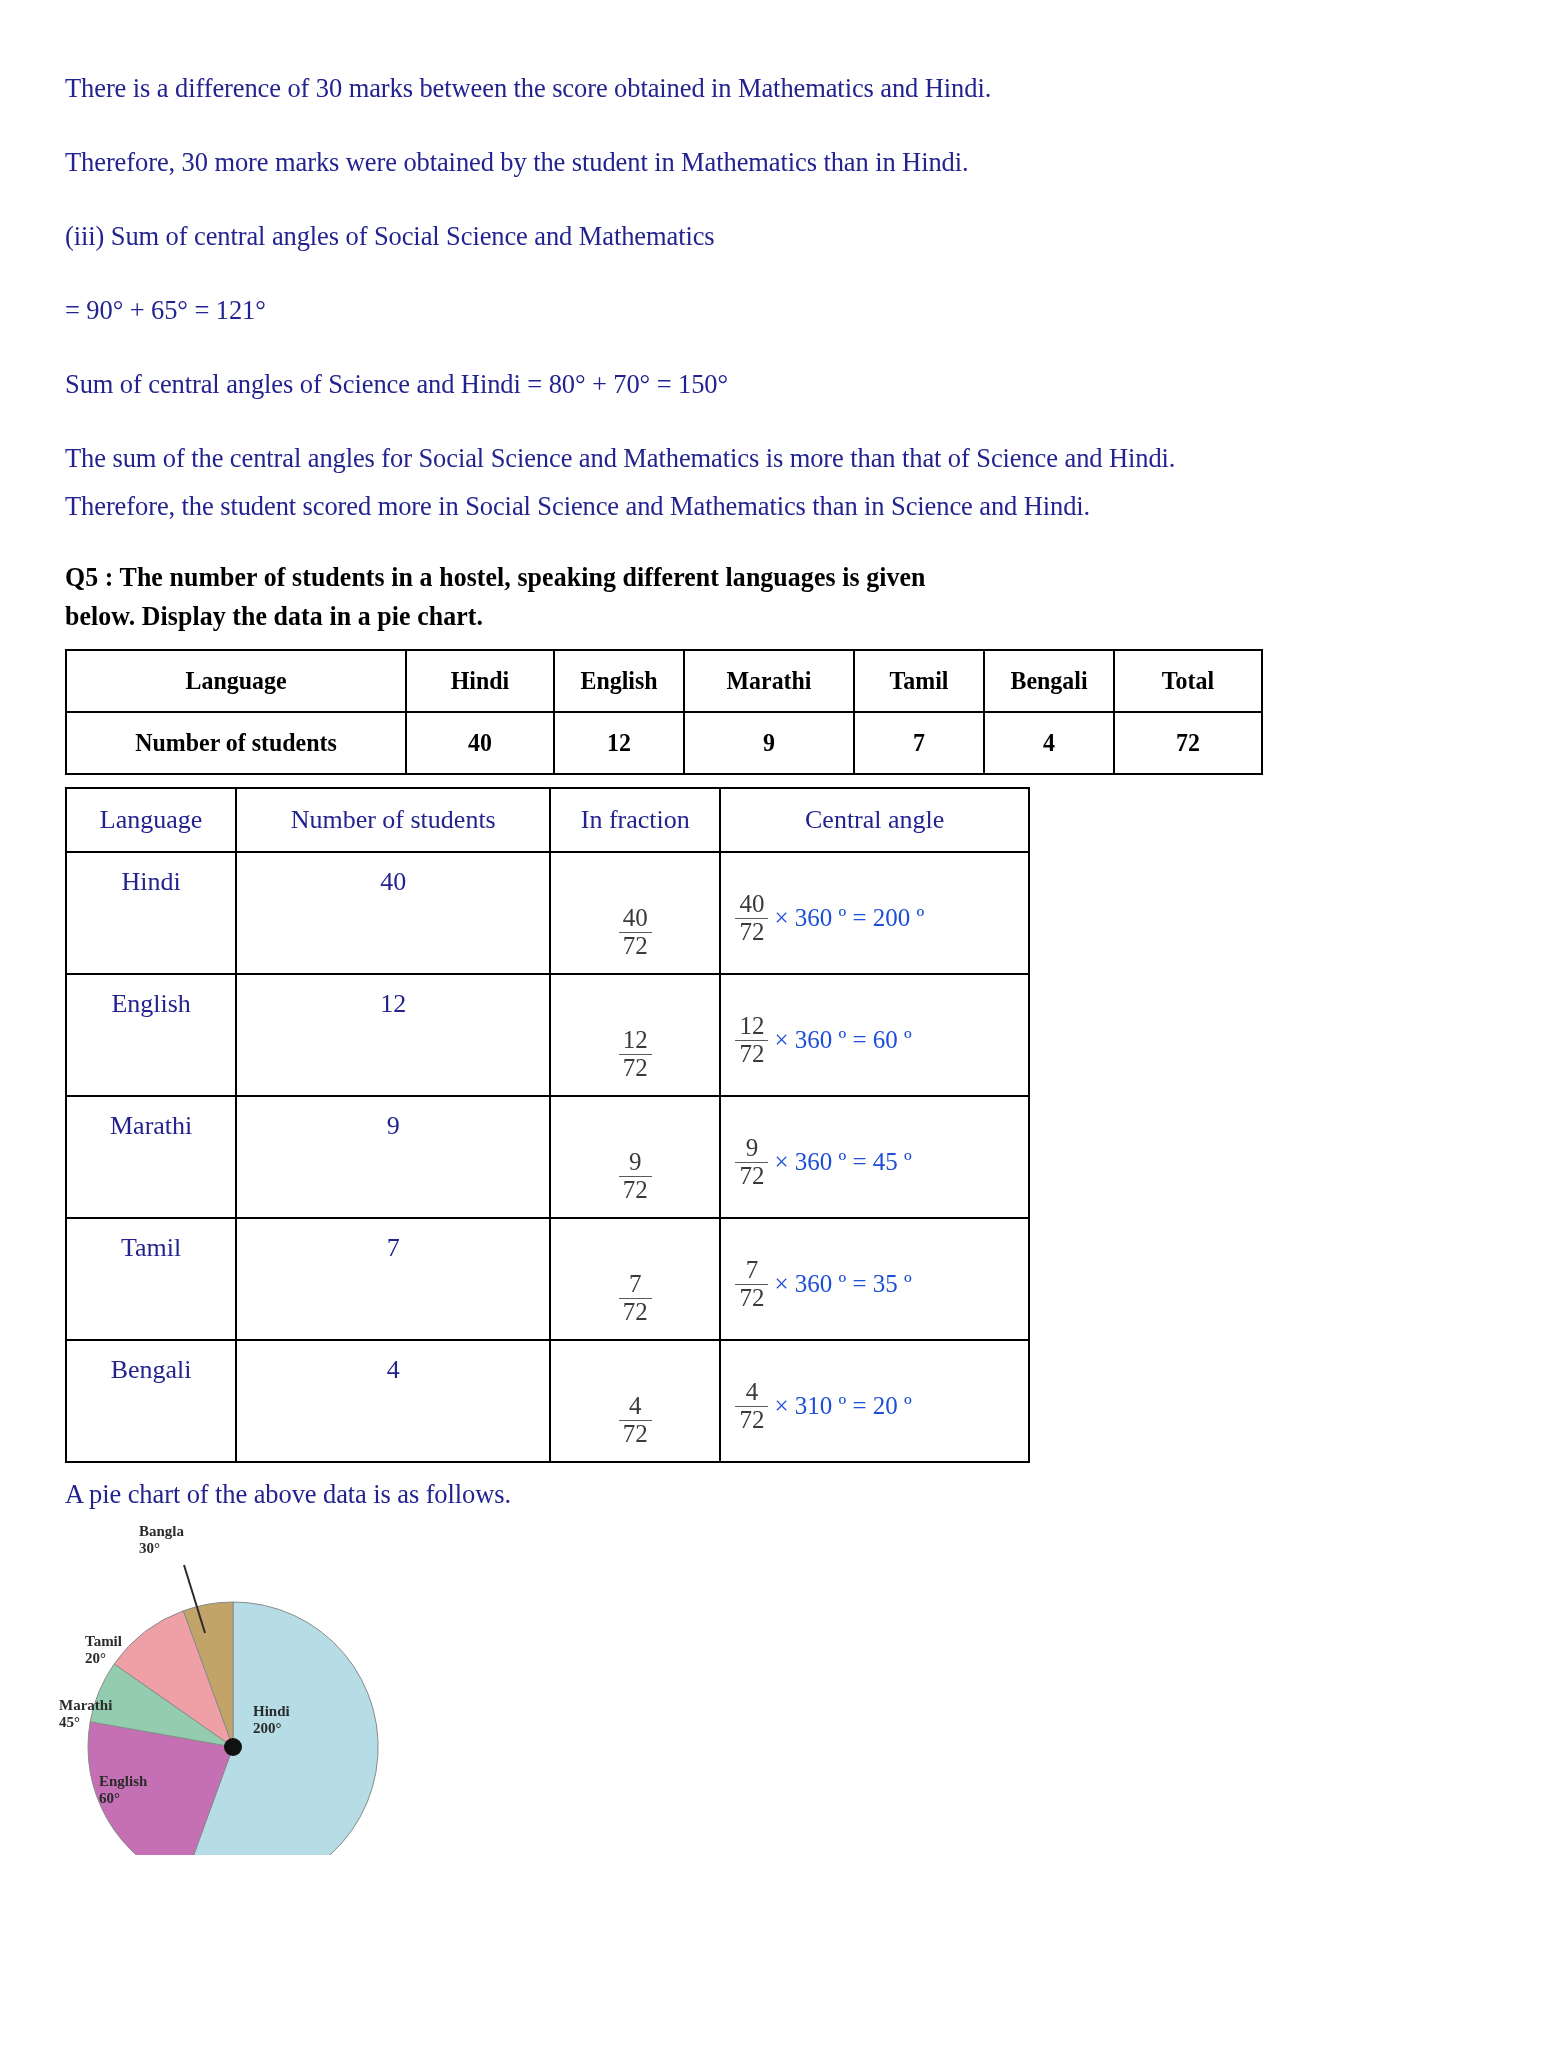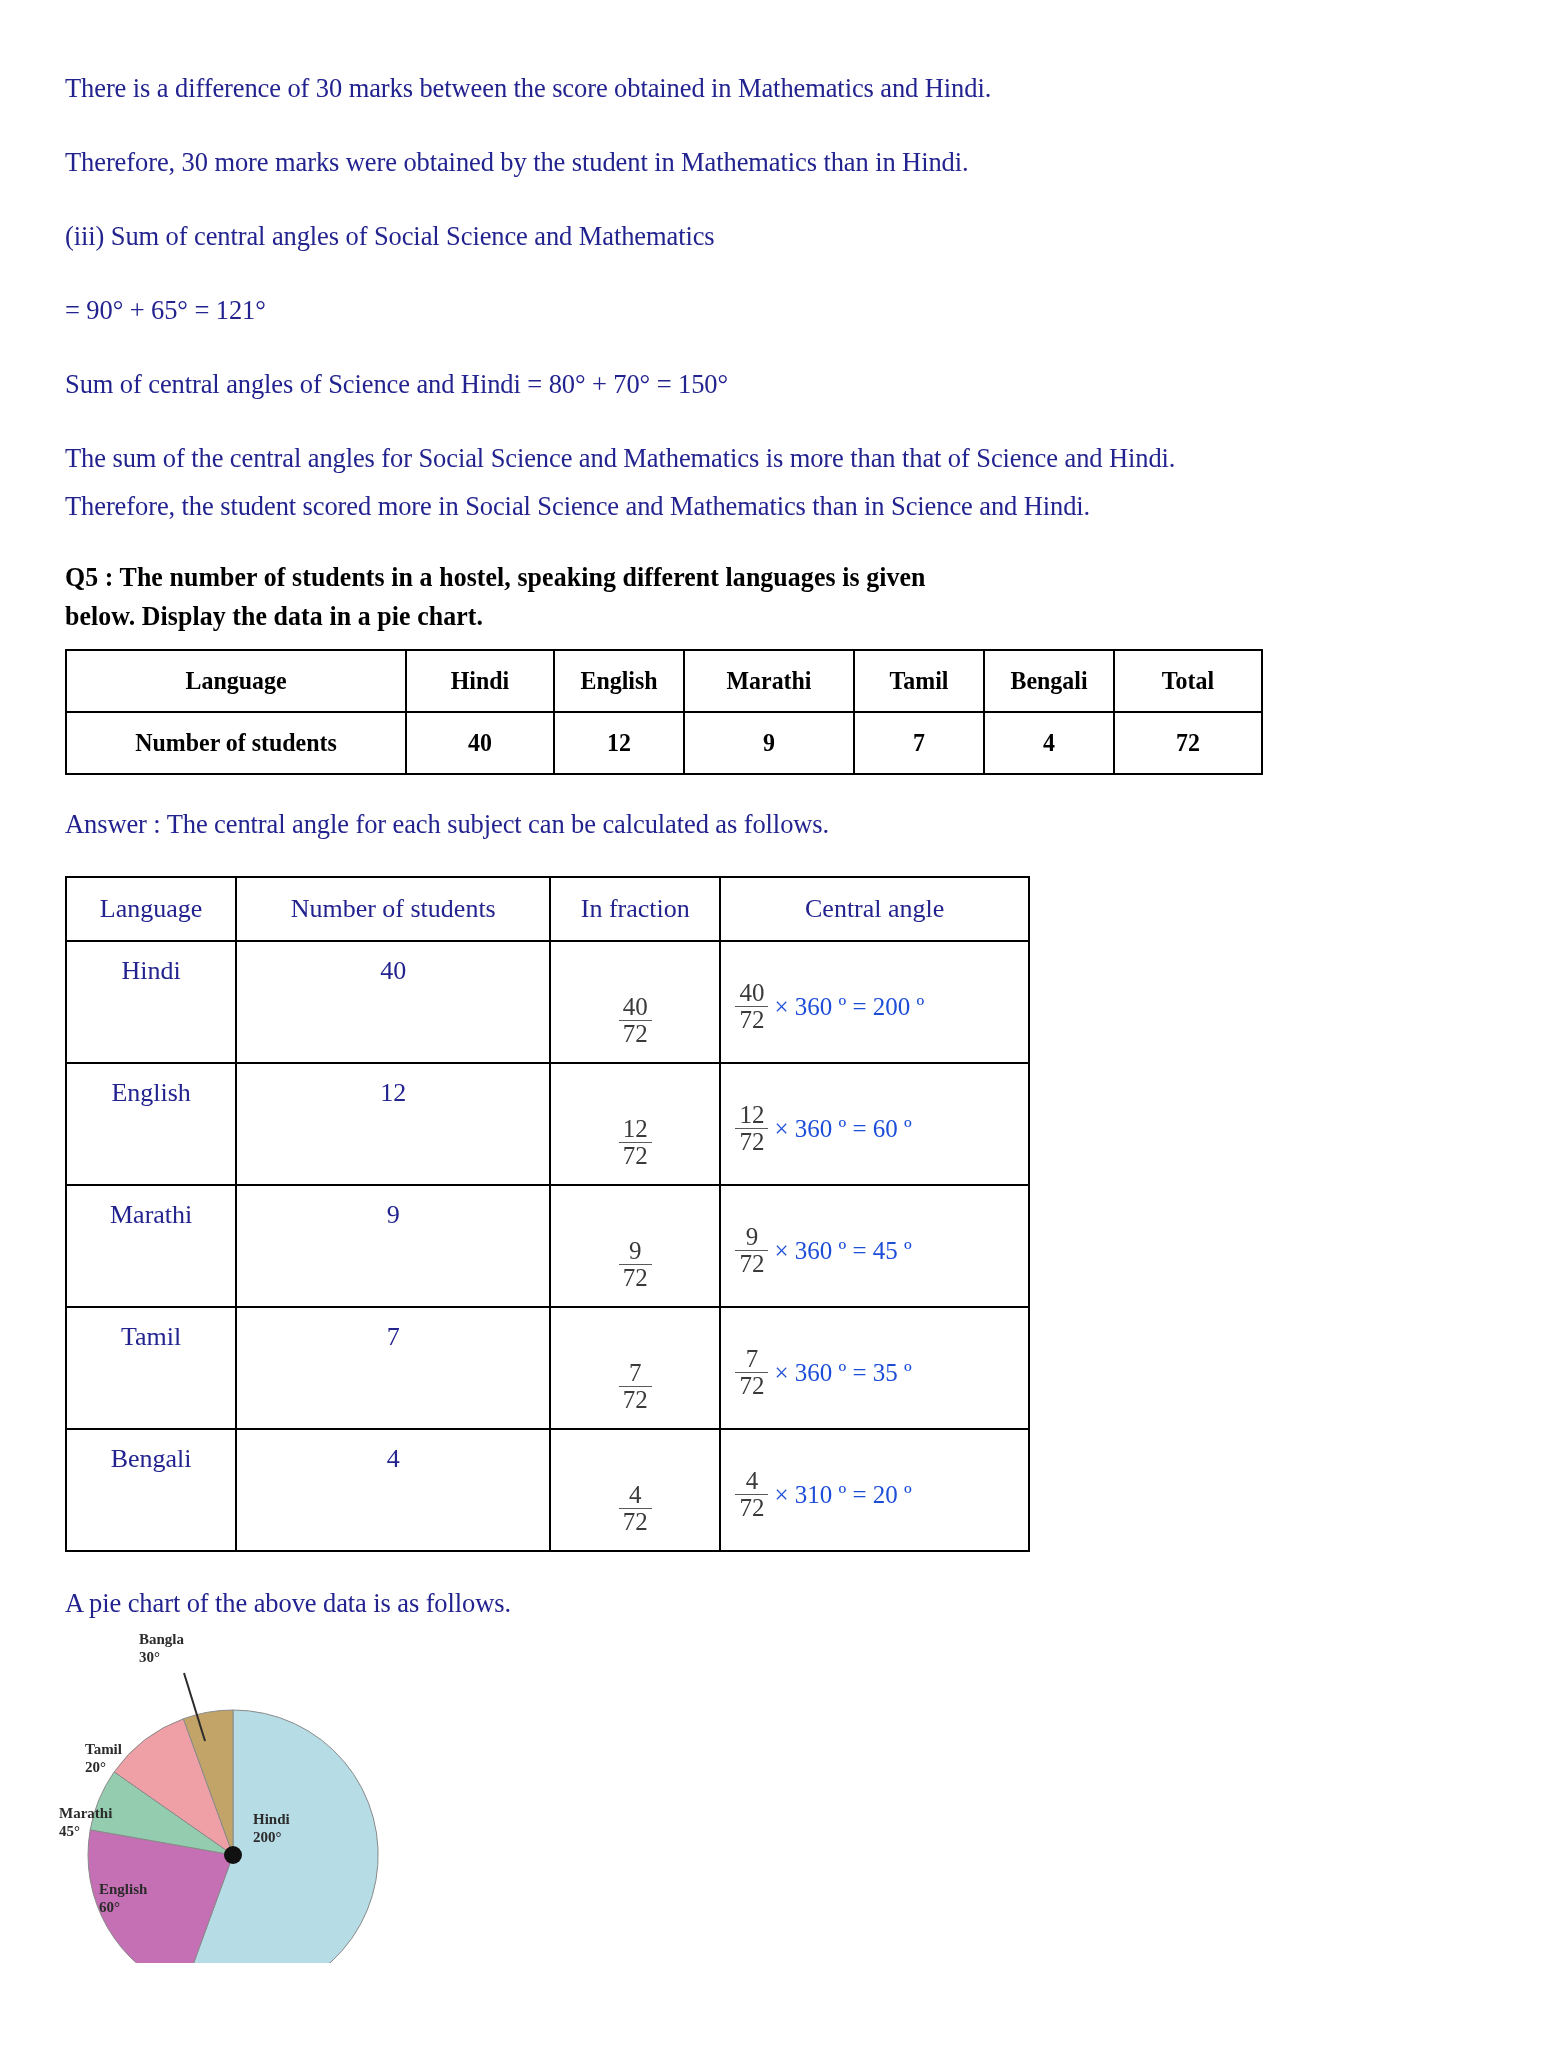--- a/index.html
+++ b/index.html
@@ -190,21 +190,20 @@
         <td>
             <span class="lbl">4</span>
           </td>
         <td>
             <span class="lbl">72</span>
           </td>
       </tr>
     </tbody>
   </table>
 
-  <p class="para" style="margin-top:26px">Answer : The central angle for each subject can be calculated as follows.</p>
 
   <table class="t2">
     <colgroup>
       <col style="width:160px">
         <col style="width:295px">
         <col style="width:160px">
         <col style="width:290px">
     </colgroup>
     <tbody>
       <tr>
@@ -309,21 +308,21 @@
               <span class="num">4</span>
               <span class="den">72</span>
             </span>
             <span class="ca-text">× 310 º = 20 º</span>
           </div>
         </td>
       </tr>
     </tbody>
   </table>
 
-  <p class="para" style="margin-top:28px;margin-bottom:2px">A pie chart of the above data is as follows.</p>
+  <p class="para" style="margin-top:8px;margin-bottom:2px">A pie chart of the above data is as follows.</p>
 
   <div class="piewrap">
     <svg width="420" height="330" viewBox="0 0 420 330">
 
       <g>
 
         <path fill="#b6dde6" stroke="#8a8a8a" stroke-width="1" d="M168,222 L168,77 A145,145 0 1,1 118.4,358.2 Z"></path>
 
         <path fill="#c56fb4" stroke="#8a8a8a" stroke-width="1" d="M168,222 L118.4,358.2 A145,145 0 0,1 25.2,196.8 Z"></path>
 

